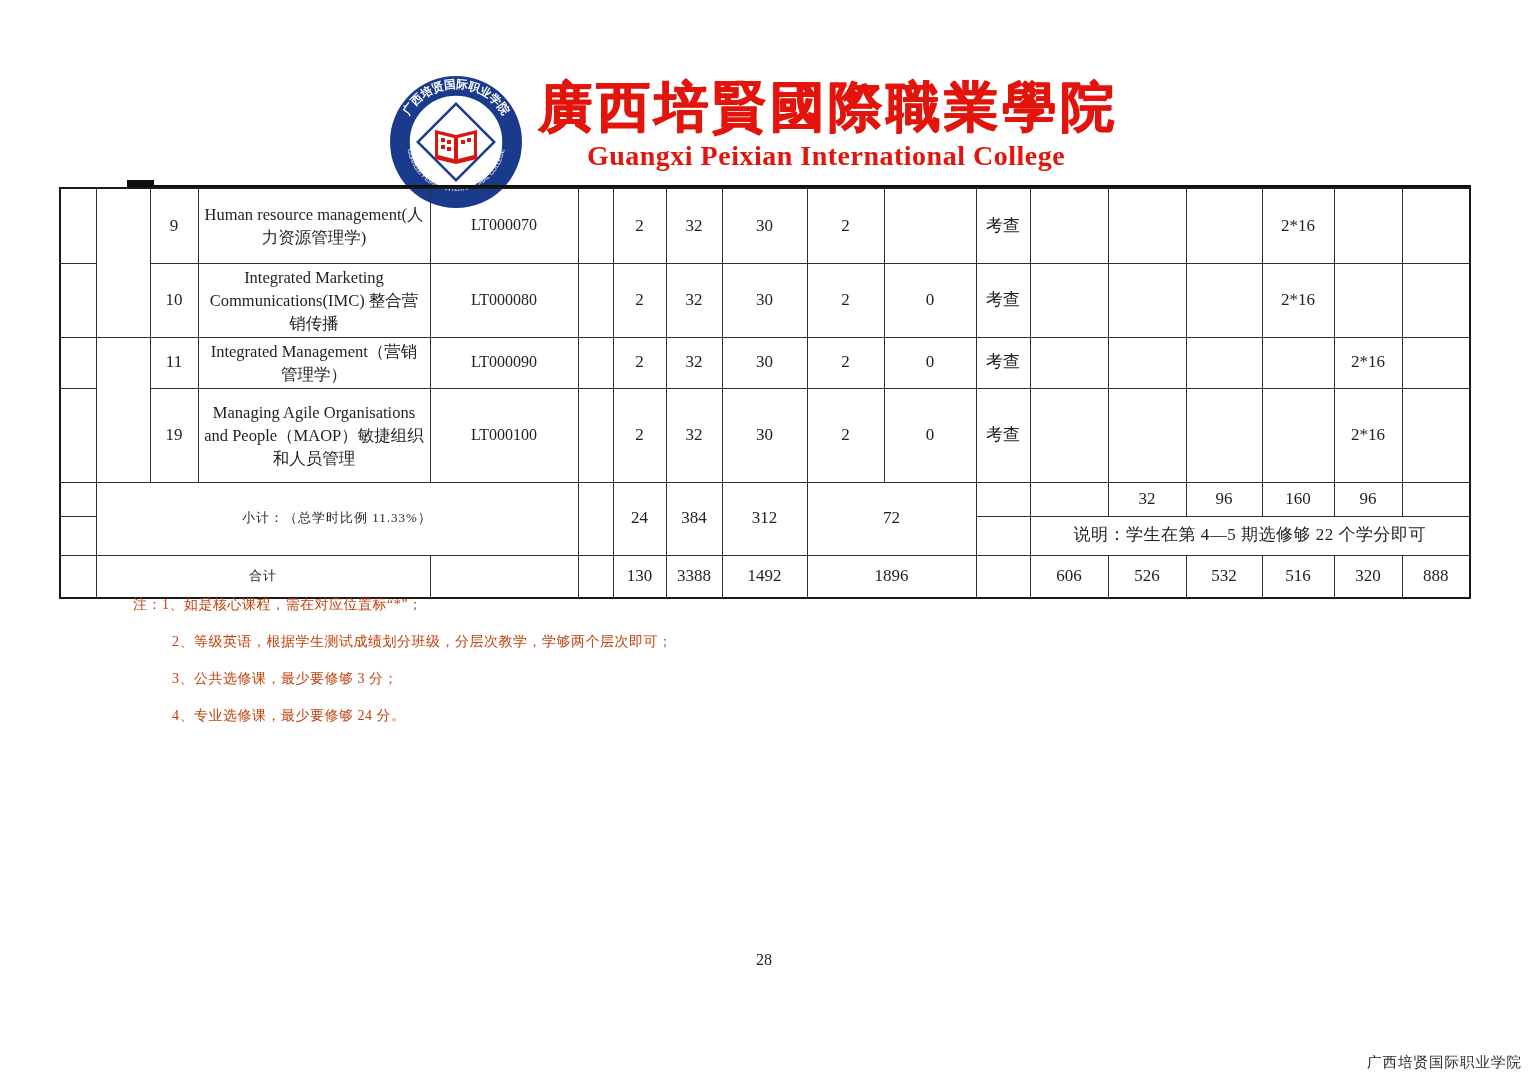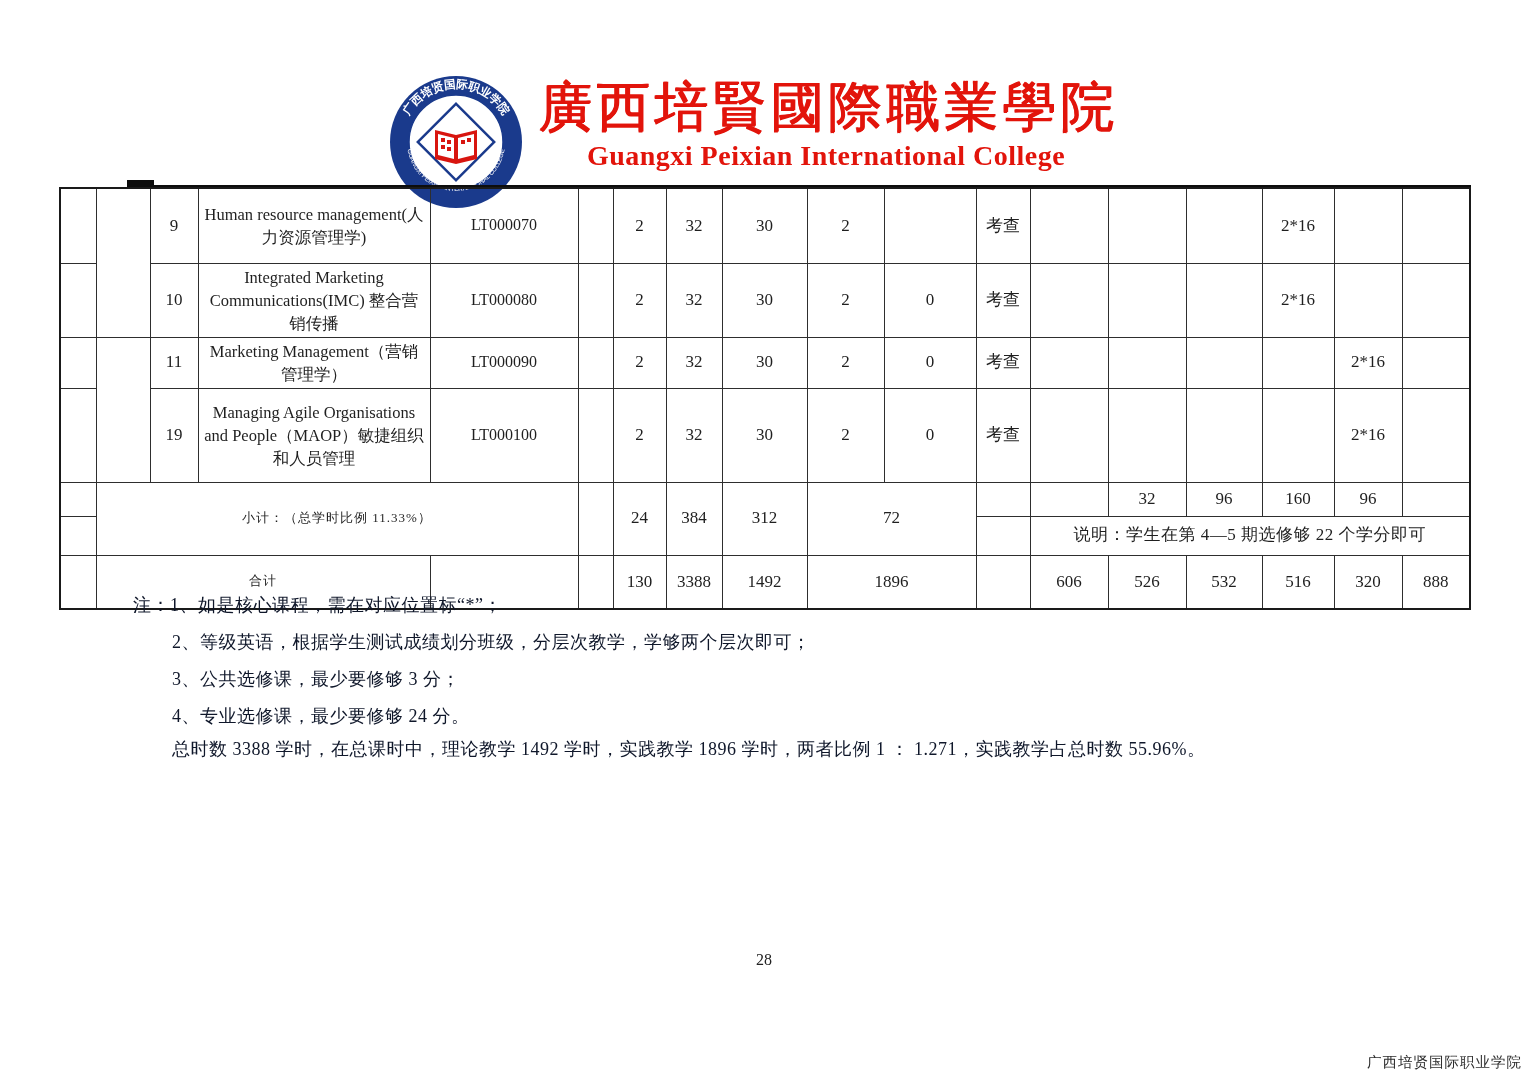--- a/index.html
+++ b/index.html
@@ -3,21 +3,21 @@
 <meta charset="utf-8">
 <style>
   *{margin:0;padding:0;box-sizing:border-box}
   html,body{background:#9a9a9a}
   #page{position:relative;width:1528px;height:1080px;background:#ffffff;
         font-family:"Liberation Serif","DejaVu Serif",serif;color:#1f1f1f;overflow:hidden;margin:0 auto}
 
   
   .logo{position:absolute;left:388px;top:74px;width:136px;height:136px}
   .title-cn{position:absolute;left:528px;top:74px;width:600px;height:66px;
-            font-size:54px;font-weight:normal;letter-spacing:4px;color:#e2140b;
+            font-size:54px;font-weight:bold;letter-spacing:4px;color:#e2140b;
             text-align:center;line-height:66px;white-space:nowrap;
             text-shadow:1px 0 0 #e2140b, 0 1px 0 #e2140b}
   .title-en{position:absolute;left:526px;top:140px;width:600px;height:32px;
             font-size:28px;font-weight:bold;color:#e2140b;text-align:center;
             line-height:32px;white-space:nowrap;letter-spacing:0.5px}
 
   
   .thickbar{position:absolute;background:#0d0d0d}
   #bar-long{left:127px;top:185px;width:1344px;height:4px}
   #bar-stub{left:127px;top:180px;width:27px;height:9px}
@@ -26,21 +26,21 @@
   #curriculum-table{position:absolute;left:59px;top:187px;width:1412px;
         border-collapse:collapse;table-layout:fixed;border:2px solid #1a1a1a}
   #curriculum-table td{border:1px solid #2e2e2e;text-align:center;vertical-align:middle;
         font-size:17px;line-height:1.3;padding:1px 2px;overflow:hidden;color:#1f1f1f}
   #curriculum-table td.name{font-size:16.5px;line-height:23px;padding:2px 4px}
   #curriculum-table td.code{font-size:16px}
   #curriculum-table td.sum-label{font-size:13px;letter-spacing:1px}
   #curriculum-table td.remark{font-size:17px;letter-spacing:0.5px}
 
   
-  .note-line{position:absolute;font-size:18px;line-height:20px;white-space:nowrap;color:#0f172a;letter-spacing:0.5px}
+  .note-line{position:absolute;font-size:14px;line-height:20px;white-space:nowrap;color:#c2410c;letter-spacing:0.5px}
   #note-0{left:133px;top:595px}
   #note-1{left:172px;top:632px}
   #note-2{left:172px;top:669px}
   #note-3{left:172px;top:706px}
   #note-4{left:172px;top:739px}
 
   
   #page-number{position:absolute;left:0;right:0;top:951px;text-align:center;
         font-family:Liberation Serif, serif;font-size:16px;color:#222}
   #footer-college{position:absolute;right:6px;top:1053px;font-size:14.5px;letter-spacing:1px;
@@ -145,21 +145,21 @@
       <td></td>
       <td>2*16</td>
       <td></td>
       <td></td>
     </tr>
 
     <tr style="height:49px">
       <td></td>
       <td rowspan="2"></td>
       <td>11</td>
-      <td class="name">Marketing Management（营销管理学）</td>
+      <td class="name">Integrated Management（营销管理学）</td>
       <td class="code">LT000090</td>
       <td></td>
       <td>2</td>
       <td>32</td>
       <td>30</td>
       <td>2</td>
       <td>0</td>
       <td>考查</td>
       <td></td>
       <td></td>
@@ -205,21 +205,21 @@
       <td>96</td>
       <td></td>
     </tr>
 
     <tr style="height:39px">
       <td></td>
       <td></td>
       <td colspan="6" class="remark">说明：学生在第 4—5 期选修够 22 个学分即可</td>
     </tr>
 
-    <tr style="height:54px">
+    <tr style="height:43px">
       <td></td>
       <td colspan="3" class="sum-label">合计</td>
       <td></td>
       <td></td>
       <td>130</td>
       <td>3388</td>
       <td>1492</td>
       <td colspan="2">1896</td>
       <td></td>
       <td>606</td>
@@ -229,18 +229,17 @@
       <td>320</td>
       <td>888</td>
     </tr>
   </tbody>
     </table>
 
   <div class="note-line" id="note-0">注：1、如是核心课程，需在对应位置标“*”；</div>
   <div class="note-line" id="note-1">2、等级英语，根据学生测试成绩划分班级，分层次教学，学够两个层次即可；</div>
   <div class="note-line" id="note-2">3、公共选修课，最少要修够 3 分；</div>
   <div class="note-line" id="note-3">4、专业选修课，最少要修够 24 分。</div>
-  <div class="note-line" id="note-4">总时数 3388 学时，在总课时中，理论教学 1492 学时，实践教学 1896 学时，两者比例 1 ： 1.271，实践教学占总时数 55.96%。</div>
 
   <div id="page-number">28</div>
   <div id="footer-college">广西培贤国际职业学院</div>
 
 </div>
 
 </body></html>

